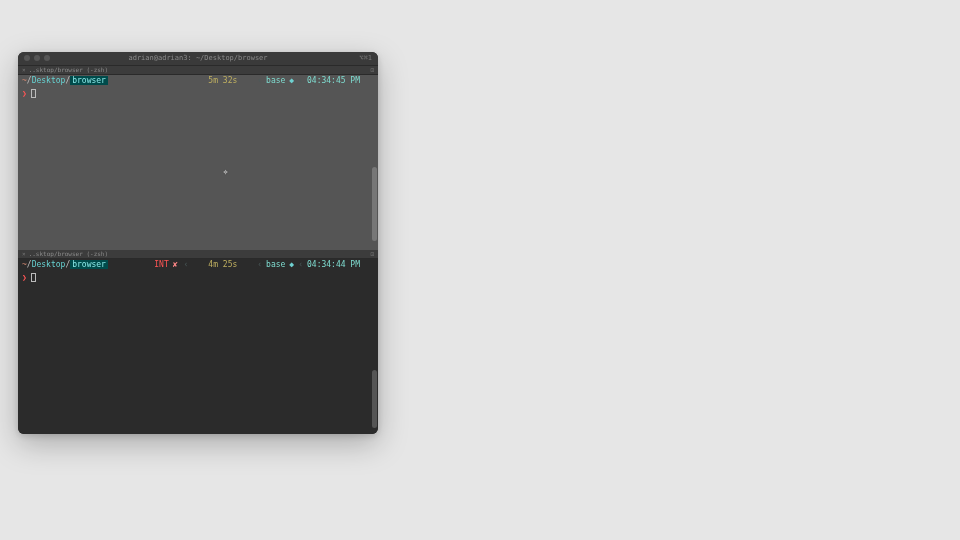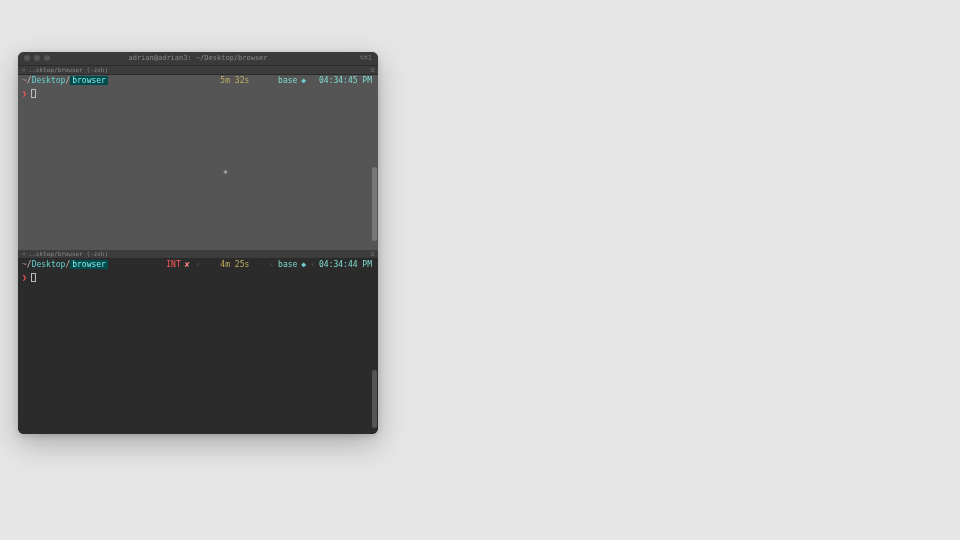--- a/index.html
+++ b/index.html
@@ -96,21 +96,21 @@
   .statusline .path .slash { color: #bfbfbf; }
   .statusline .path .seg { color: #66d0d0; }
   .statusline .path .last { background: #004b4b; color: #8be9e9; padding: 0 2px; }
   .statusline .spacer { flex: 1; }
   .statusline .int { color: #ff5555; margin: 0 4px; font-weight: normal; }
   .statusline .intx { color: #ff8888; margin-right: 4px; }
   .statusline .caret { color: #4a5a5a; margin: 0 2px; }
   .statusline .dur { color: #c0b060; margin: 0 18px; }
   .statusline .env { color: #7fdcd0; margin: 0 2px; text-align: center; }
   .statusline .diamond { color: #6fd0d0; margin: 0 2px; }
-  .statusline .time { color: #7fdcd0; margin: 0 6px 0 2px; }
+  .statusline .time { color: #7fdcd0; margin: 0 18px 0 2px; }
   .body {
     flex: 1;
     position: relative;
     font-size: 9px;
     color: #ccc;
     padding: 2px 4px;
   }
   .promptline {
     display: flex;
     align-items: center;

